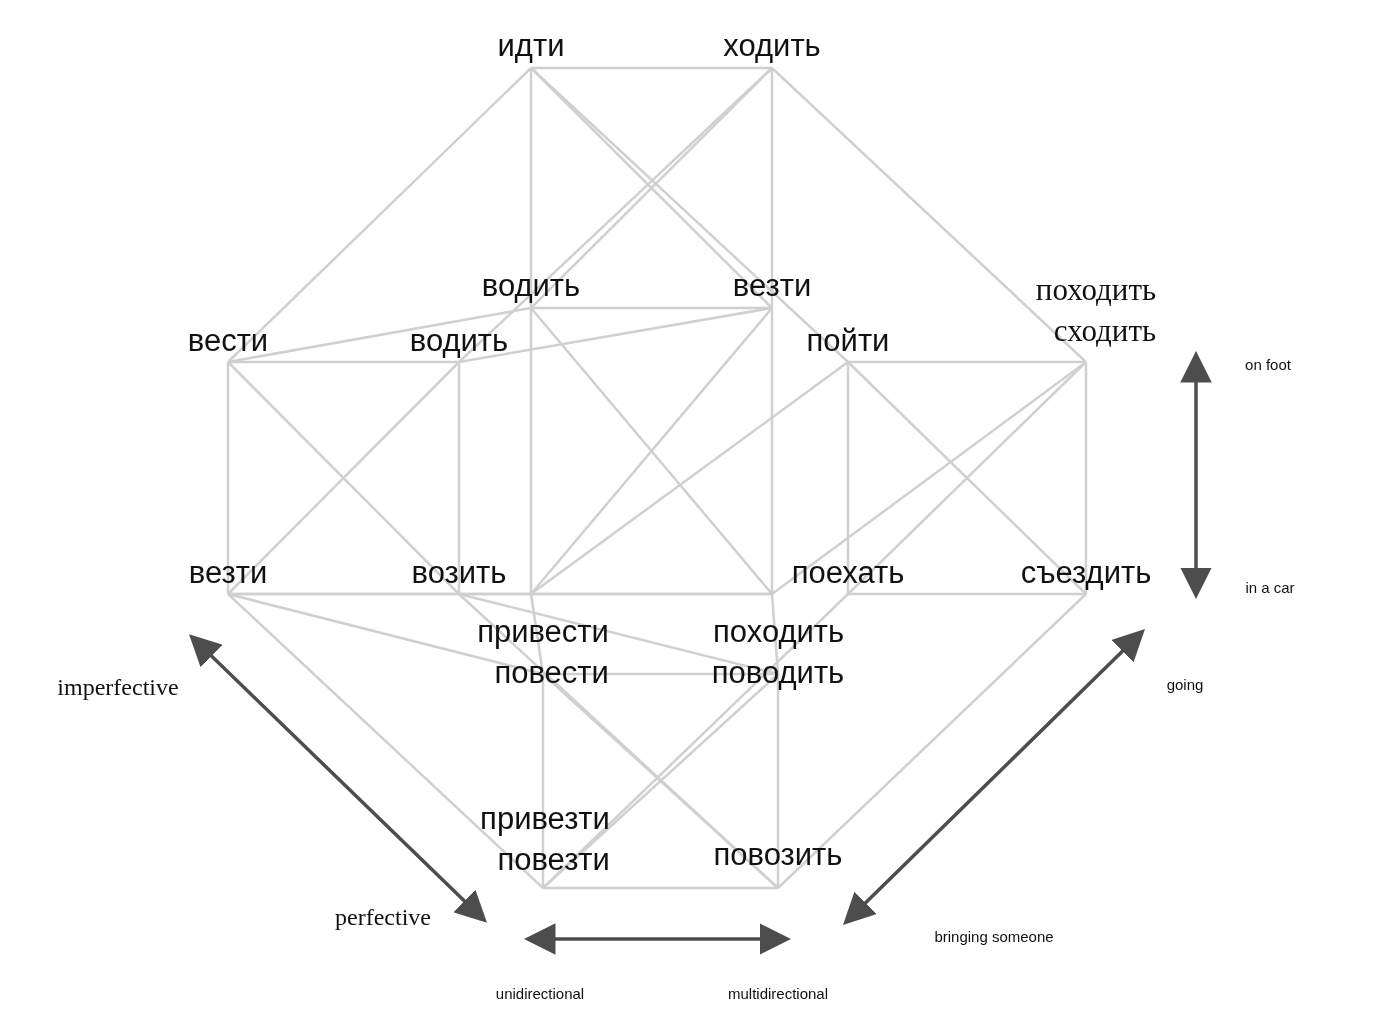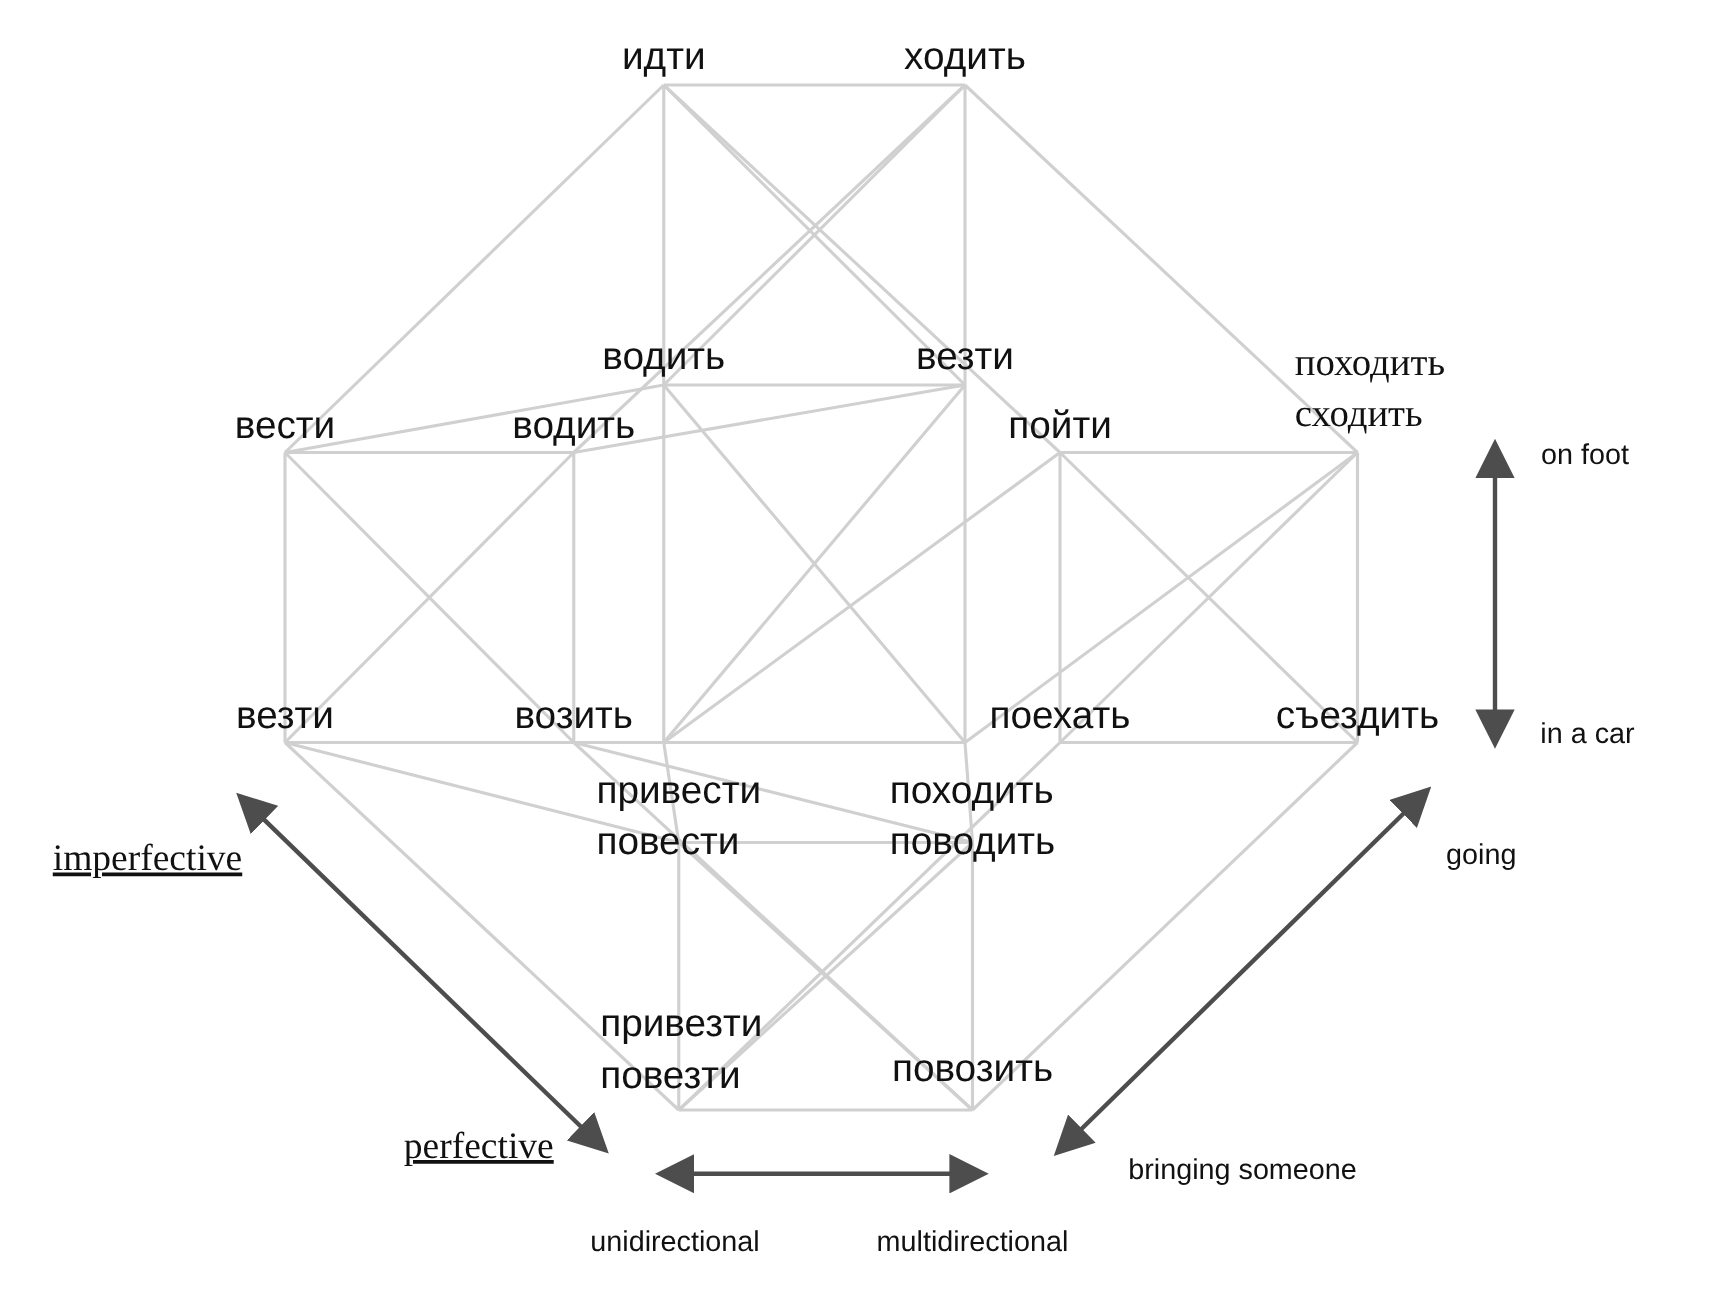--- a/index.html
+++ b/index.html
@@ -22,38 +22,37 @@
     width: 1376px;
     height: 1036px;
   }
   .node {
     position: absolute;
     transform: translate(-50%, -50%);
     white-space: nowrap;
     color: #111111;
     font-size: 31px;
     line-height: 1.32;
-    text-align: left;
+    text-align: right;
     font-family: "Liberation Sans", sans-serif;
   }
   .node .line2 {
     display: block;
   }
   .axis-label {
     position: absolute;
     transform: translate(-50%, -50%);
     white-space: nowrap;
     color: #111111;
-    font-size: 23px;
+    font-size: 15px;
     font-family: "Liberation Sans", sans-serif;
   }
   .axis-label.serif {
     font-family: "Liberation Serif", serif;
-    font-size: 30px;
-    text-decoration: underline;
+    font-size: 24px;
   }
 </style>
 </head>
 <body>
 
 <div id="stage">
   <svg id="edges" viewBox="0 0 1376 1036" xmlns="http://www.w3.org/2000/svg">
     <defs>
       <marker id="arrowEnd" markerWidth="9" markerHeight="9" refX="7" refY="4.5" orient="auto">
         <path d="M0,0 L9,4.5 L0,9 z" fill="#4d4d4d"></path>

